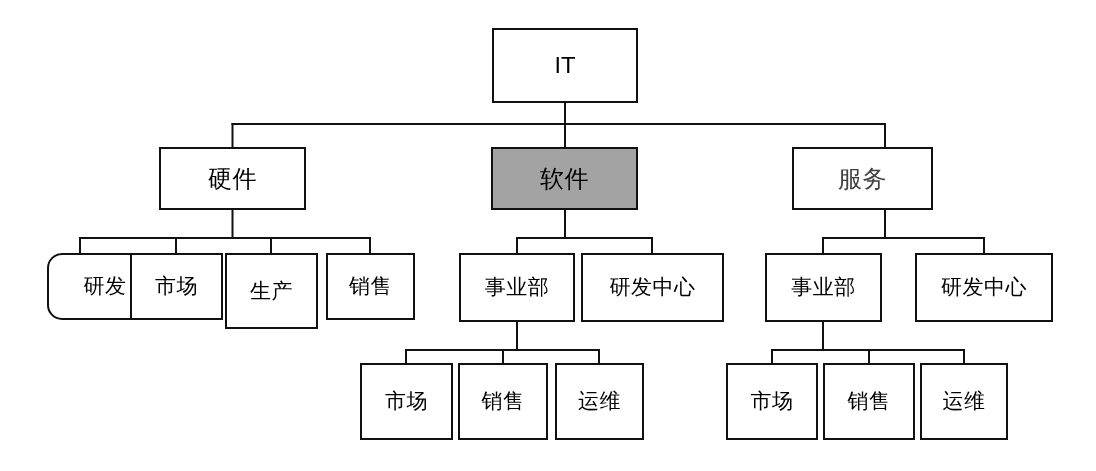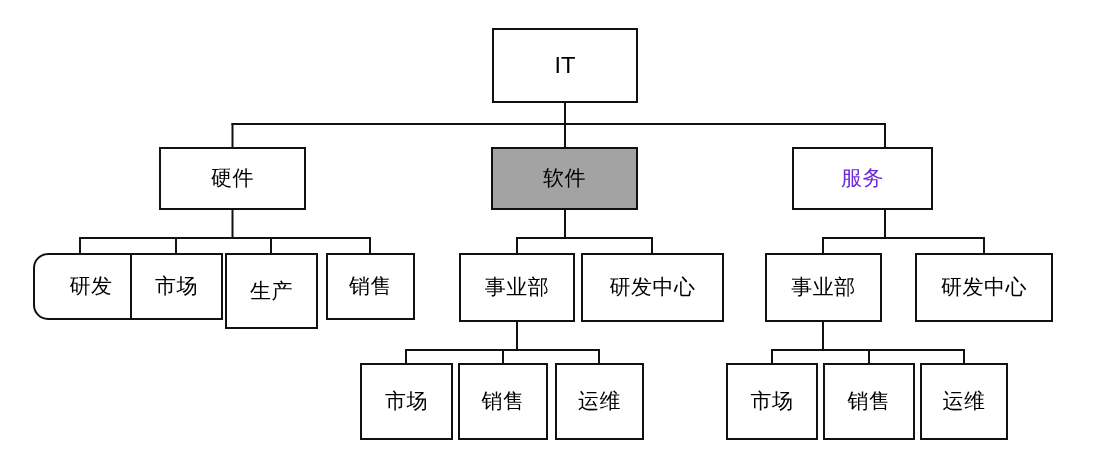--- a/index.html
+++ b/index.html
@@ -34,21 +34,21 @@
     justify-content: center;
     z-index: 2;
   }
   .node-label {
     color: #000000;
     line-height: 1;
     white-space: nowrap;
     letter-spacing: 0.5px;
   }
   .lvl1 .node-label { font-size: 22px; }
-  .lvl2 .node-label { font-size: 21px; }
+  .lvl2 .node-label { font-size: 24px; }
   .lvl3 .node-label { font-size: 21px; }
   .lvl4 .node-label { font-size: 21px; }
 </style>
 </head>
 <body>
 
 <div id="canvas" style="background: rgb(255, 255, 255);">
 
   <svg id="connectors" viewBox="0 0 1096 471" xmlns="http://www.w3.org/2000/svg">
     <g stroke="#111111" stroke-width="2" fill="none" stroke-linecap="square">
@@ -95,24 +95,24 @@
     <span class="node-label" style="color: rgb(0, 0, 0);">IT</span>
   </div>
 
   <div class="node lvl2" style="left: 159px; top: 147px; width: 147px; height: 63px; background: rgb(255, 255, 255); border-color: rgb(17, 17, 17);">
     <span class="node-label" style="color: rgb(0, 0, 0);">硬件</span>
   </div>
   <div class="node lvl2" style="left: 491px; top: 147px; width: 147px; height: 63px; background: #a3a3a3; border-color: rgb(17, 17, 17);">
     <span class="node-label" style="color: rgb(0, 0, 0);">软件</span>
   </div>
   <div class="node lvl2" style="left: 792px; top: 147px; width: 141px; height: 63px; background: rgb(255, 255, 255); border-color: rgb(17, 17, 17);">
-    <span class="node-label" style="color: #6d28d9;">服务</span>
+    <span class="node-label" style="color: #404040;">服务</span>
   </div>
 
-  <div class="node lvl3" style="left: 33px; top: 253px; width: 116px; height: 67px; background: rgb(255, 255, 255); border-color: rgb(17, 17, 17); border-radius: 15px;">
+  <div class="node lvl3" style="left: 47px; top: 253px; width: 116px; height: 67px; background: rgb(255, 255, 255); border-color: rgb(17, 17, 17); border-radius: 15px;">
     <span class="node-label" style="color: rgb(0, 0, 0);">研发</span>
   </div>
   <div class="node lvl3" style="left: 130px; top: 253px; width: 93px; height: 67px; background: rgb(255, 255, 255); border-color: rgb(17, 17, 17);">
     <span class="node-label" style="color: rgb(0, 0, 0);">市场</span>
   </div>
   <div class="node lvl3" style="left: 225px; top: 253px; width: 93px; height: 76px; background: rgb(255, 255, 255); border-color: rgb(17, 17, 17);">
     <span class="node-label" style="color: rgb(0, 0, 0);">生产</span>
   </div>
   <div class="node lvl3" style="left: 326px; top: 253px; width: 89px; height: 67px; background: rgb(255, 255, 255); border-color: rgb(17, 17, 17);">
     <span class="node-label" style="color: rgb(0, 0, 0);">销售</span>

